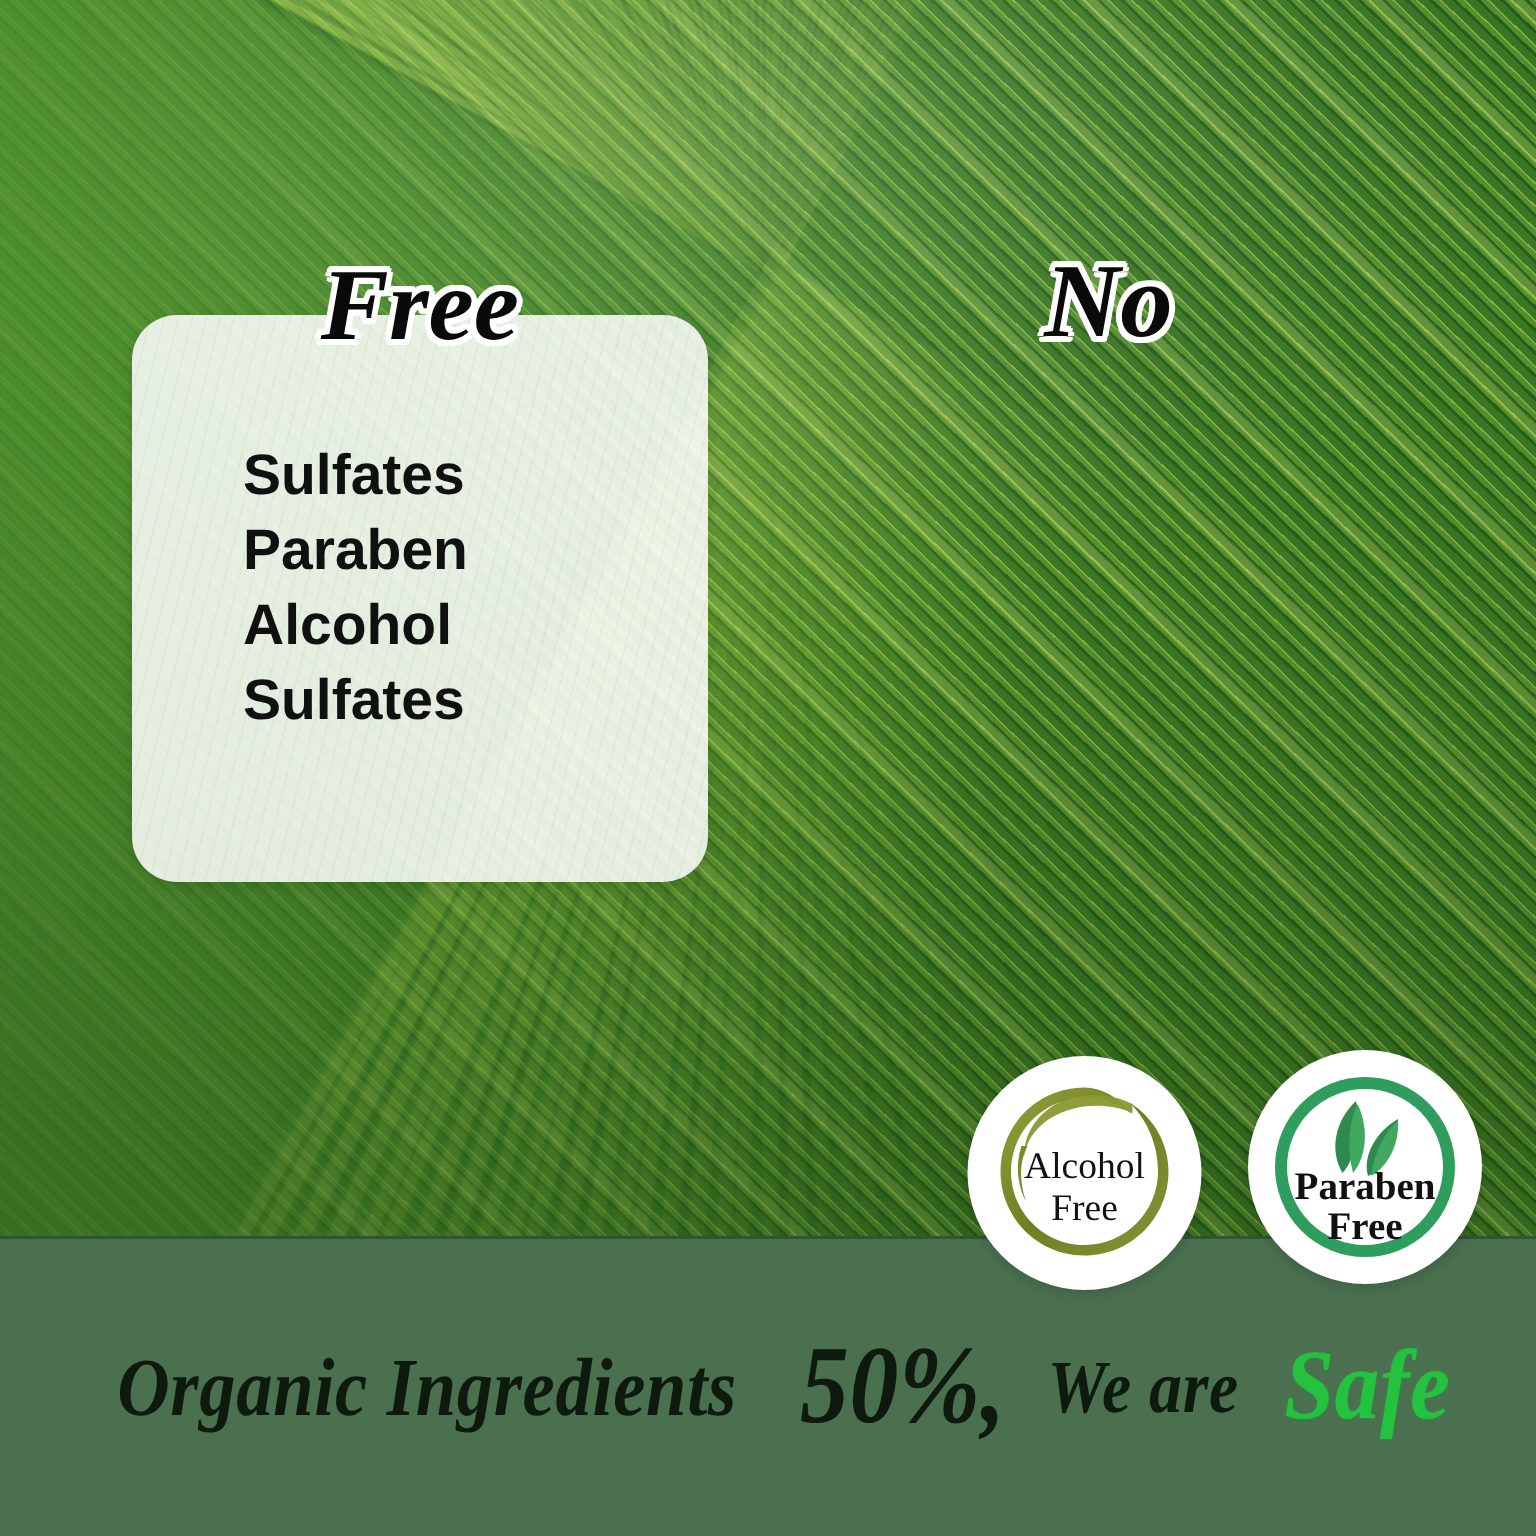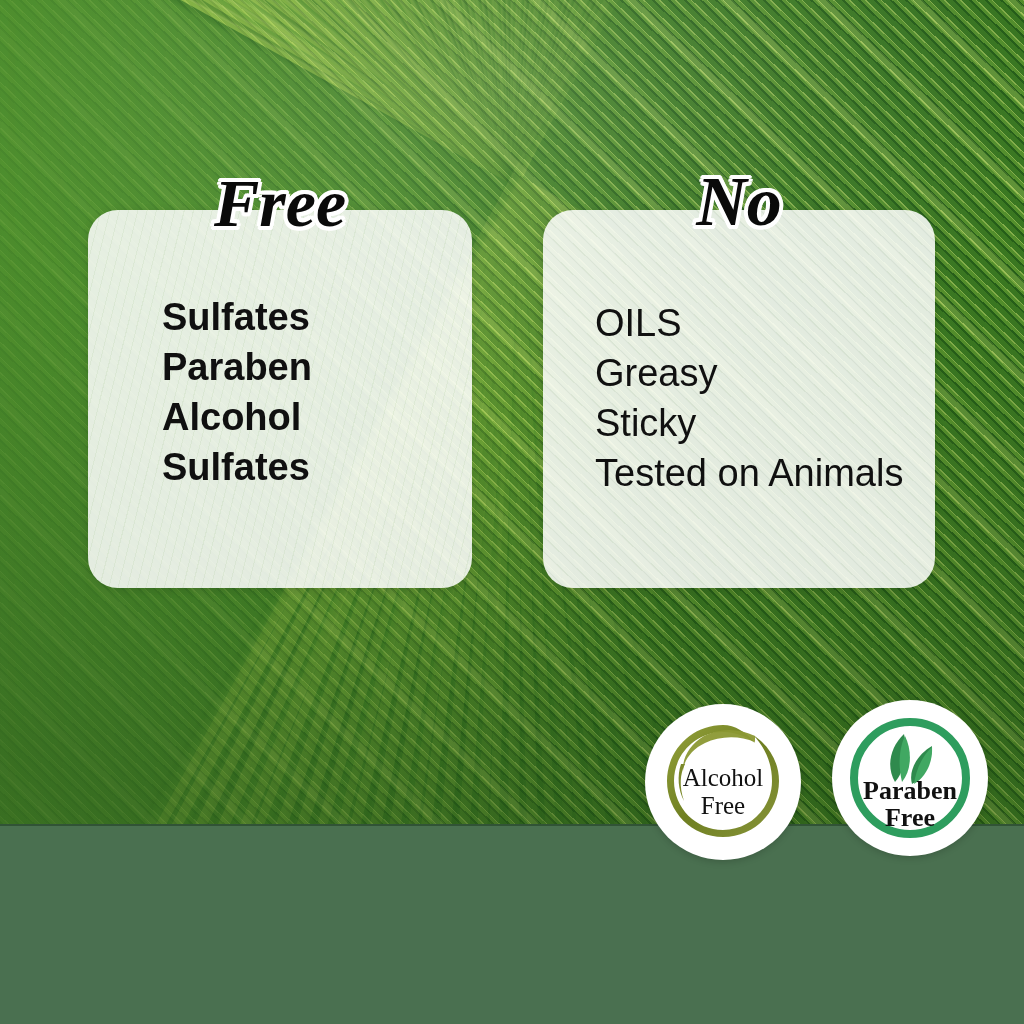--- a/index.html
+++ b/index.html
@@ -323,41 +323,38 @@
         <div class="fan" style="transform:rotate(28.9999999999999deg);width:2px;background:linear-gradient(to bottom,#cfe27a 0%,rgba(0,0,0,0) 85%);opacity:.9;filter:blur(.5px);"></div>
         <div class="fan" style="transform:rotate(29.2999999999999deg);width:7.7px;background:linear-gradient(to bottom,#5d9e32 0%,#5d9e32 60%,rgba(0,0,0,0) 100%);opacity:0.60;filter:blur(1.4px);"></div>
         <div class="fan" style="transform:rotate(29.849999999999902deg);width:2.4px;background:linear-gradient(to bottom,#2f6b1f 0%,#2f6b1f 60%,rgba(0,0,0,0) 100%);opacity:0.37;filter:blur(1.4px);"></div>
       </div>
     <div class="diag" id="diag-layer" style="background: repeating-linear-gradient(44deg, rgba(20, 70, 15, 0.55) 0px, rgba(20, 70, 15, 0.55) 2px, rgba(120, 175, 55, 0.45) 2px, rgba(120, 175, 55, 0.45) 5px, rgba(200, 225, 110, 0.55) 5px, rgba(200, 225, 110, 0.55) 6px, rgba(60, 120, 30, 0.35) 6px, rgba(60, 120, 30, 0.35) 11px), repeating-linear-gradient(44deg, rgba(0, 0, 0, 0) 0px, rgba(0, 0, 0, 0) 26px, rgba(205, 226, 122, 0.4) 26px, rgba(205, 226, 122, 0.4) 34px, rgba(0, 0, 0, 0) 34px, rgba(0, 0, 0, 0) 66px), linear-gradient(118deg, rgb(93, 158, 50) 0%, rgb(47, 107, 31) 55%, rgb(93, 158, 50) 100%); mask-image: linear-gradient(to right, rgba(0, 0, 0, 0) 0%, rgba(0, 0, 0, 0.25) 26%, rgba(0, 0, 0, 0.9) 56%, rgb(0, 0, 0) 100%); filter: blur(0.4px);"></div>
     <div class="vignette"></div>
   </div>
 
   <div class="banner"></div>
   <div class="banner-line"></div>
+  <div class="banner-text">
+    <span class="bt-main">Organic Ingredients</span>
+    <span class="bt-pct">50%,</span>
+    <span class="bt-we">We are</span>
+    <span class="bt-safe">Safe</span>
+  </div>
 
   <div class="card left" id="card-left">
     <div class="sheen"></div>
     <ul class="card-list" id="list-left">
       <li>Sulfates</li>
       <li>Paraben</li>
       <li>Alcohol</li>
       <li>Sulfates</li>
     </ul>
   </div>
   <div class="heading" id="heading-free">Free</div>
 
-  <div class="card right" id="card-right">
-    <div class="sheen"></div>
-    <ul class="card-list" id="list-right">
-      <li>OILS</li>
-      <li>Greasy</li>
-      <li>Sticky</li>
-      <li>Tested on Animals</li>
-    </ul>
-  </div>
   <div class="heading" id="heading-no">No</div>
 
 
   <div class="badge" id="badge-alcohol">
     <svg width="132" height="132" viewBox="0 0 132 132" style="position:absolute;left:12px;top:12px;">
       <defs>
         <linearGradient id="olive" x1="0" y1="0" x2="1" y2="1">
           <stop offset="0%" stop-color="#94a13a"></stop>
           <stop offset="50%" stop-color="#6f7f22"></stop>
           <stop offset="100%" stop-color="#879439"></stop>

